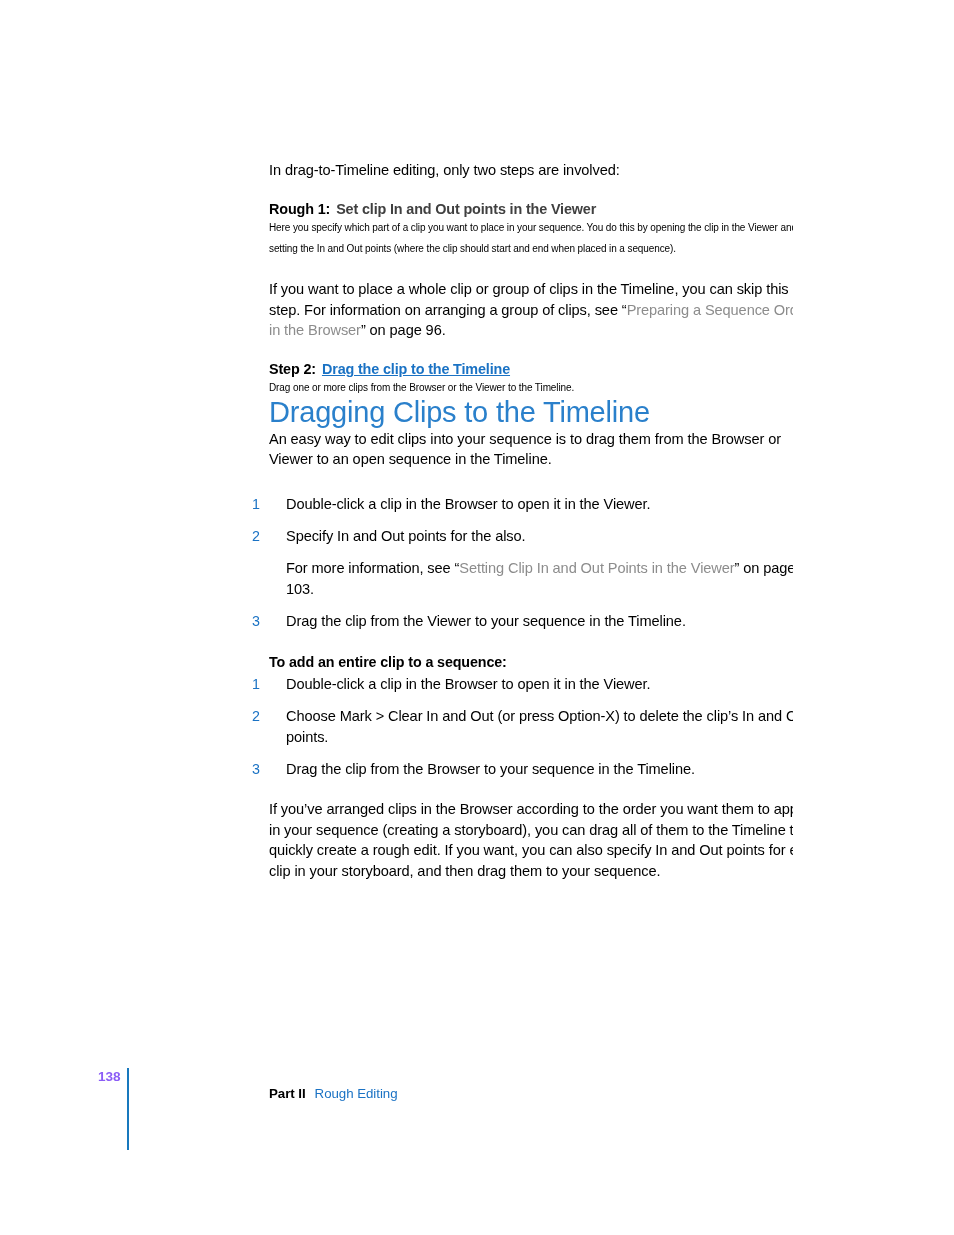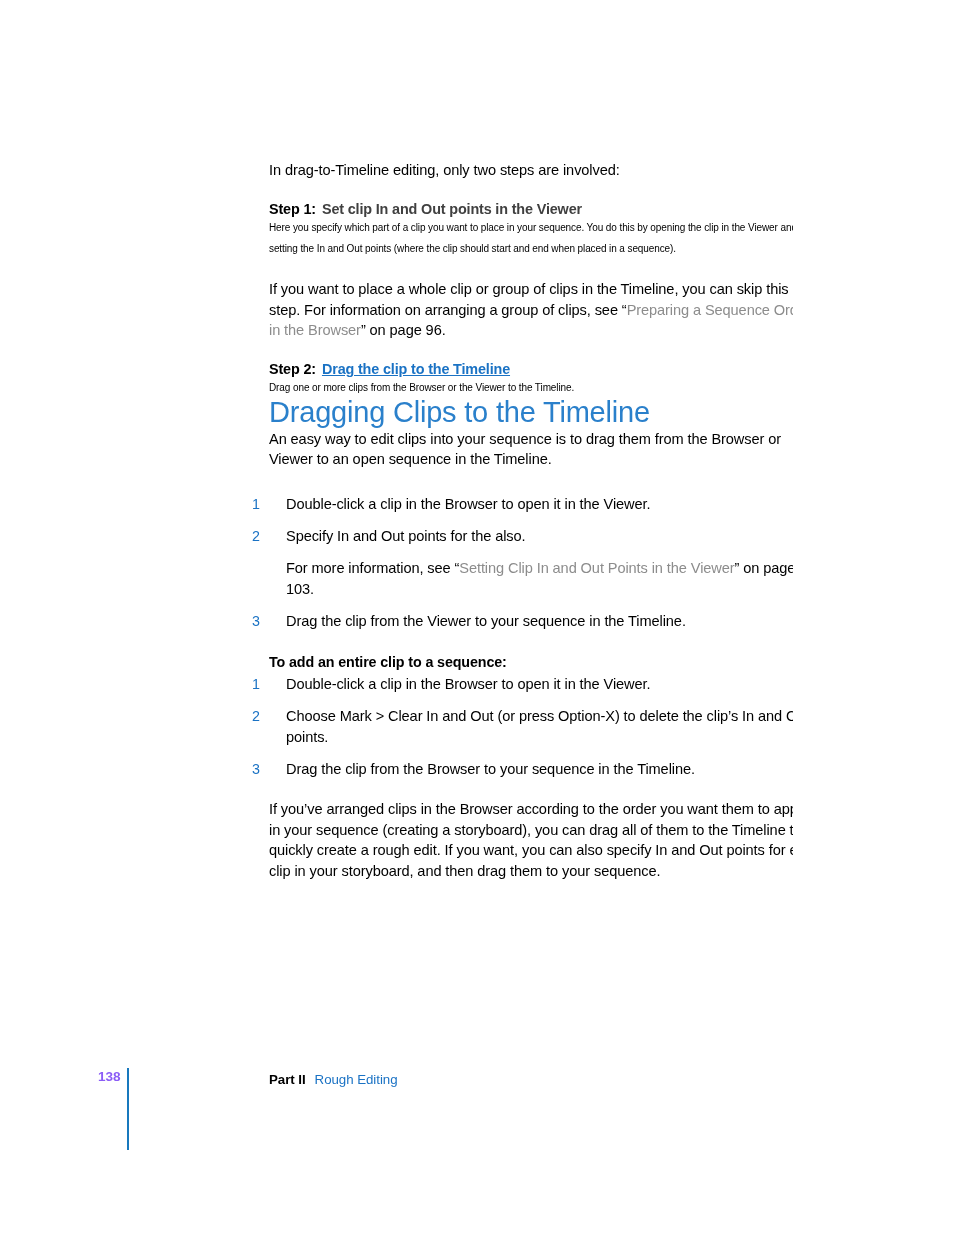--- a/index.html
+++ b/index.html
@@ -156,21 +156,21 @@
   .footer-rule {
     position: absolute;
     left: 127px;
     top: 6px;
     width: 1.6px;
     height: 82px;
   }
   .footer-text {
     position: absolute;
     left: 269px;
-    top: 10px;
+    top: 24px;
     font-size: 13.3px;
     letter-spacing: -0.05px;
     white-space: nowrap;
   }
   .footer-part {
     font-weight: bold;
     color: #000;
   }
   .footer-section {
     margin-left: 9px;
@@ -180,21 +180,21 @@
 <body style="background: rgb(255, 255, 255);">
 
 <div class="page">
 
   <div class="content">
 
     <p class="intro-para">In drag-to-Timeline editing, only two steps are involved:</p>
 
     <div class="step-block">
       <div>
-        <span class="step-label">Step 1:</span><span class="step-title" id="step1-title" style="color: #404040;">Set clip In and Out points in the Viewer</span>
+        <span class="step-label">Rough 1:</span><span class="step-title" id="step1-title" style="color: #404040;">Set clip In and Out points in the Viewer</span>
       </div>
       <div class="step-body">Here you specify which part of a clip you want to place in your sequence. You do this by opening the clip in the Viewer and setting the In and Out points (where the clip should start and end when placed in a sequence).</div>
     </div>
 
     <p class="body-para"><span>If you want to place a whole clip or group of clips in the Timeline, you can skip this step. For information on arranging a group of clips, see “</span><span class="xref" style="color: rgb(140, 140, 140);">Preparing a Sequence Order in the Browser</span><span>” on page 96.</span></p>
 
     <div class="step-block" style="margin-bottom:0;">
       <div>
         <span class="step-label">Step 2:</span><span class="step-title" id="step2-title" style="color: rgb(26, 114, 196); text-decoration: underline;">Drag the clip to the Timeline</span>
       </div>

